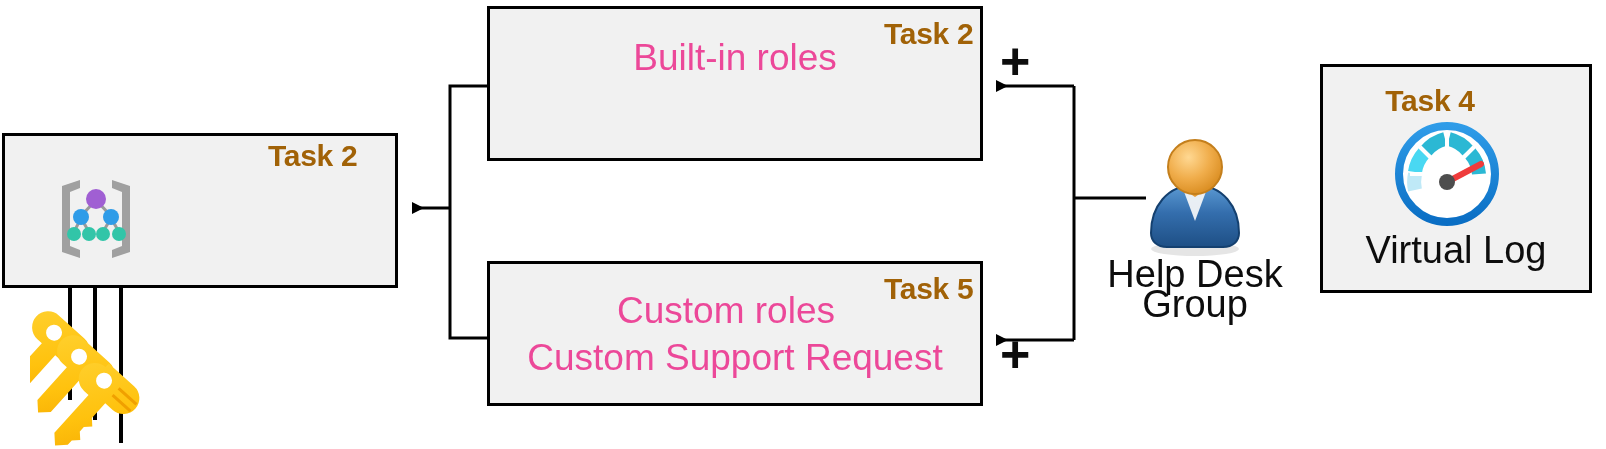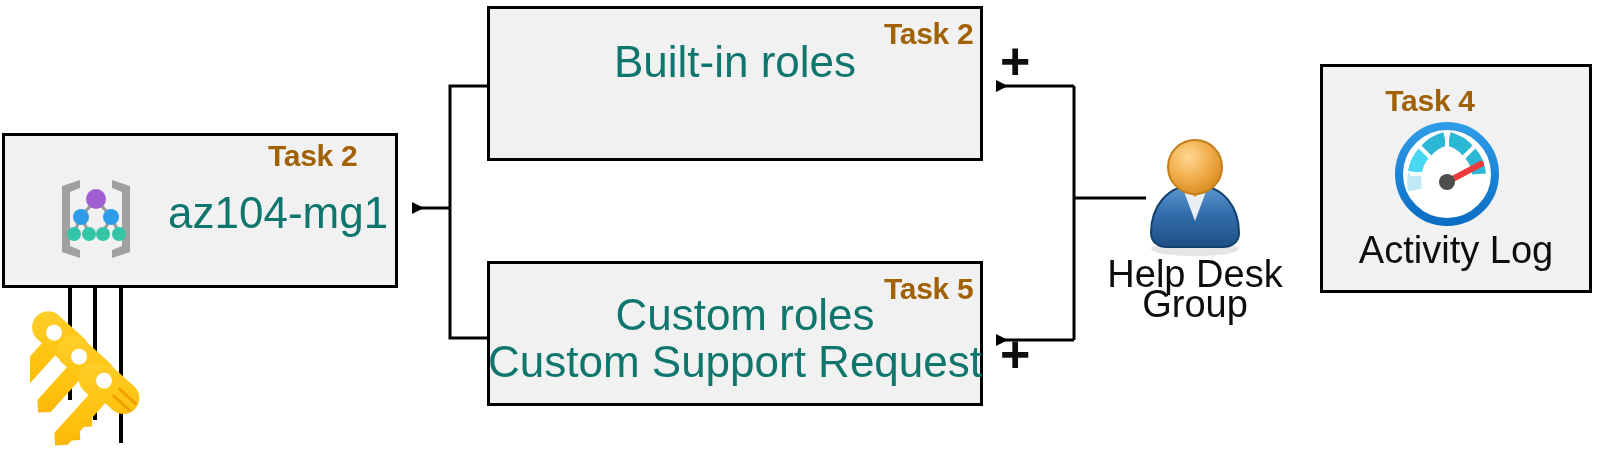--- a/index.html
+++ b/index.html
@@ -23,22 +23,22 @@
   .task-label{
     position:absolute;
     font-weight:bold;
     color:#a16207;
     font-size:30px;
     letter-spacing:-0.3px;
     white-space:nowrap;
   }
   .body-text{
     position:absolute;
-    color:#0f766e;
-    font-size:44px;
+    color:#ec4899;
+    font-size:37px;
     line-height:1.12;
     text-align:center;
     white-space:nowrap;
   }
   .plain-text{
     position:absolute;
     color:#0d0d0d;
     font-size:38px;
     line-height:1.12;
     text-align:center;
@@ -101,21 +101,20 @@
     <g stroke="#000000" stroke-width="4" fill="none">
       <path d="M70,400 L70,248" marker-end="url(#arrowU)"></path>
       <path d="M95,420 L95,245" marker-end="url(#arrowU)"></path>
       <path d="M121,443 L121,262" marker-end="url(#arrowU)"></path>
     </g>
   </svg>
 
   <div class="box" style="left:2px;top:133px;width:396px;height:155px;">
   </div>
   <div class="task-label" style="left:268px;top:139px;">Task 2</div>
-  <div class="body-text" style="left:168px;top:188px;">az104-mg1</div>
 
   <svg class="icon-abs" style="left:50px;top:172px;width:92px;height:92px;" viewBox="0 0 92 92" xmlns="http://www.w3.org/2000/svg">
 
     <path d="M30,8 L12,14 L12,80 L30,86 L30,78 L20,74 L20,20 L30,16 Z" fill="#a0a0a0"></path>
 
     <path d="M62,8 L80,14 L80,80 L62,86 L62,78 L72,74 L72,20 L62,16 Z" fill="#a0a0a0"></path>
 
     <g stroke="#9a9a9a" stroke-width="3" fill="none">
       <path d="M46,28 L31,44"></path>
         <path d="M46,28 L61,44"></path>
@@ -134,21 +133,21 @@
   </svg>
 
   <div class="box" style="left:487px;top:6px;width:496px;height:155px;">
   </div>
   <div class="task-label" style="left:884px;top:17px;">Task 2</div>
   <div class="body-text" style="left:487px;top:37px;width:496px;">Built-in roles</div>
 
   <div class="box" style="left:487px;top:261px;width:496px;height:145px;">
   </div>
   <div class="task-label" style="left:884px;top:272px;">Task 5</div>
-  <div class="body-text" style="left:505px;top:290px;width:480px;">Custom roles</div>
+  <div class="body-text" style="left:486px;top:290px;width:480px;">Custom roles</div>
   <div class="body-text" style="left:487px;top:337px;width:496px;text-align:center;">Custom Support Request</div>
 
   <div class="plain-text" style="left:1000px;top:32px;font-size:52px;font-weight:bold;">+</div>
   <div class="plain-text" style="left:1000px;top:325px;font-size:52px;font-weight:bold;">+</div>
 
   <svg class="icon-abs" style="left:1133px;top:137px;width:125px;height:120px;" viewBox="0 0 125 120" xmlns="http://www.w3.org/2000/svg">
     <ellipse cx="62" cy="112" rx="44" ry="7" fill="#000000" opacity="0.10"></ellipse>
 
     <path d="M62,48 C34,48 18,70 18,96 C18,104 24,110 34,110 L90,110 C100,110 106,104 106,96 C106,70 90,48 62,48 Z" fill="url(#bodyGrad)" stroke="#14406f" stroke-width="2"></path>
 
@@ -180,21 +179,21 @@
       <line x1="52" y1="13" x2="52" y2="30"></line>
       <line x1="25" y1="25" x2="37" y2="37"></line>
       <line x1="79" y1="25" x2="67" y2="37"></line>
       <line x1="15" y1="52" x2="32" y2="52"></line>
     </g>
 
     <line x1="52" y1="60" x2="86" y2="42" stroke="#ef3b3b" stroke-width="6" stroke-linecap="round"></line>
     <circle cx="52" cy="60" r="8" fill="#4d4d4d"></circle>
   </svg>
 
-  <div class="plain-text" style="left:1320px;top:229px;width:272px;">Activity Log</div>
+  <div class="plain-text" style="left:1320px;top:229px;width:272px;">Virtual Log</div>
 
   <svg class="icon-abs" style="left:30px;top:300px;width:120px;height:149px;" viewBox="0 0 120 149" xmlns="http://www.w3.org/2000/svg">
     <g transform="rotate(42 30 38)">
       <path d="M14,22 h34 a16,16 0 0,1 0,32 h-10 v44 l-9,9 l-9,-9 v-44 h-6 a16,16 0 0,1 0,-32 z" fill="url(#keyGrad)"></path>
       <circle cx="22" cy="38" r="8" fill="#ffffff"></circle>
       <g stroke="#f0a000" stroke-width="3">
         <line x1="38" y1="34" x2="62" y2="34"></line>
         <line x1="38" y1="43" x2="62" y2="43"></line>
       </g>
     </g>

